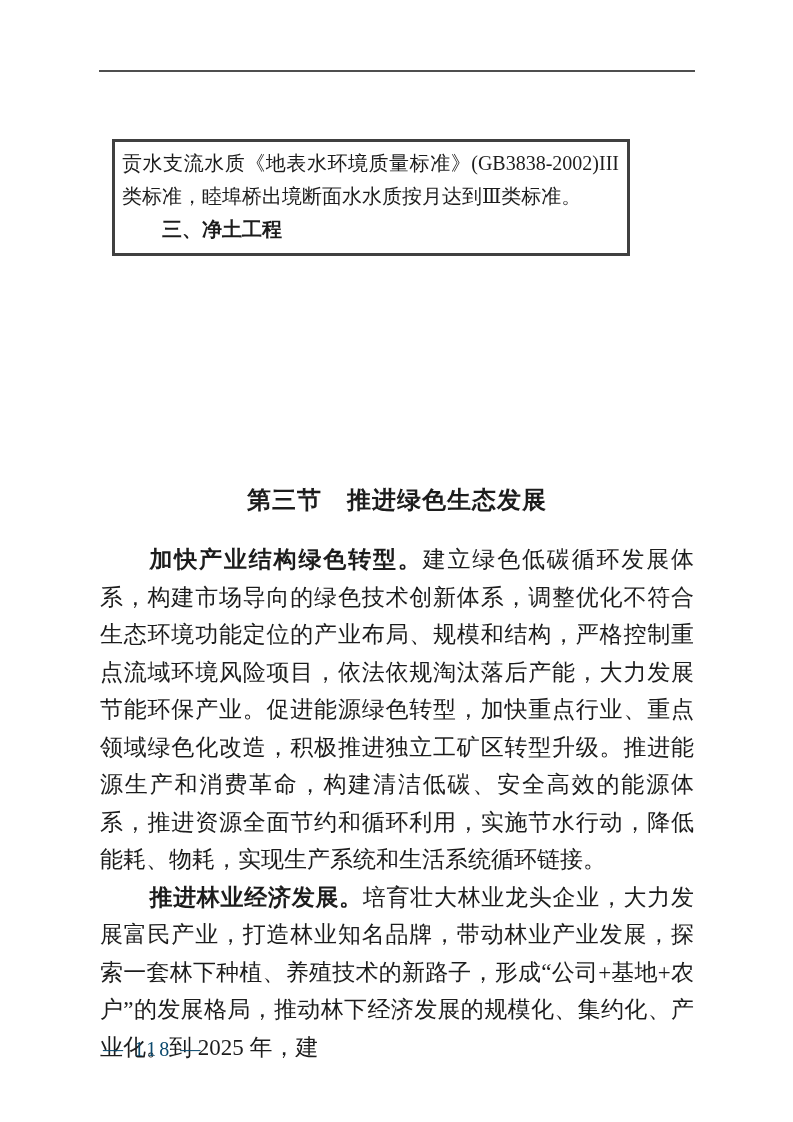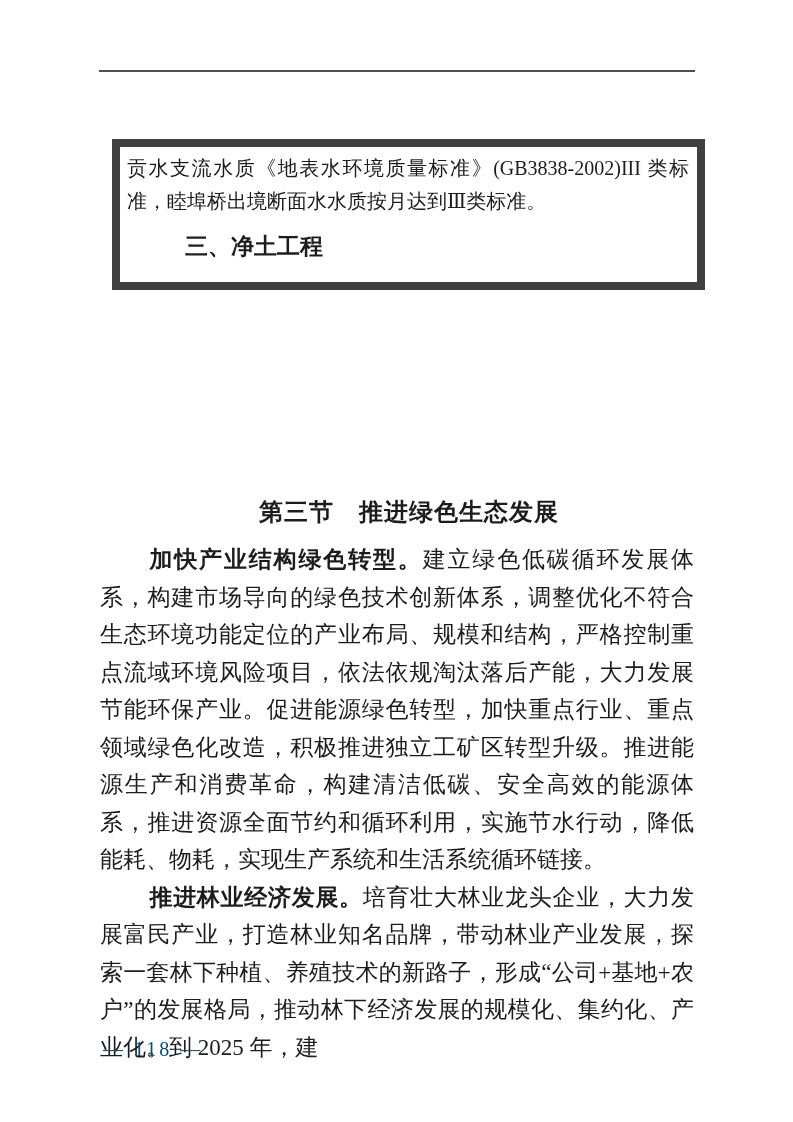--- a/index.html
+++ b/index.html
@@ -21,48 +21,48 @@
     left: 99px;
     top: 70px;
     width: 596px;
     height: 2px;
     background: #4f4f4f;
   }
   .info-box {
     position: absolute;
     left: 112px;
     top: 139px;
-    width: 593px;
+    width: 518px;
     box-sizing: border-box;
-    border: 8px solid #404040;
+    border: 3px solid #404040;
     padding: 5px 8px 7px 7px;
     font-size: 20px;
     line-height: 33px;
     text-align: justify;
   }
   .box-para {
     margin: 0;
     text-indent: 2em;
   }
   .box-para.continuation {
     text-indent: 0;
   }
   .box-heading {
-    margin: 12px;
-    font-size: 23px;
+    margin: 0;
+    font-size: 20px;
     font-weight: bold;
     text-indent: 2em;
     font-family: "Liberation Sans", "DejaVu Sans", sans-serif;
   }
   .section-title {
     position: absolute;
     left: 100px;
     top: 484px;
     width: 594px;
-    margin: 12px;
+    margin: 0;
     text-align: center;
     font-size: 24px;
     font-weight: bold;
     letter-spacing: 1px;
   }
   .body-text {
     position: absolute;
     left: 100px;
     top: 541px;
     width: 594px;

